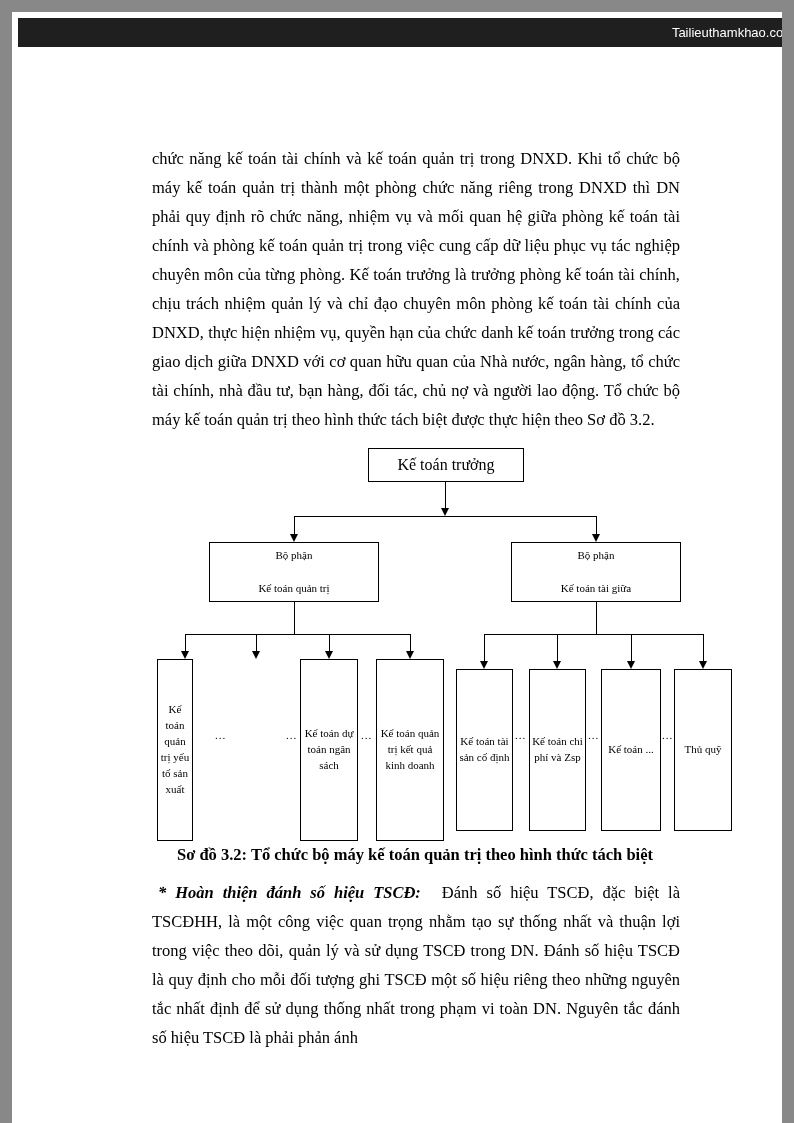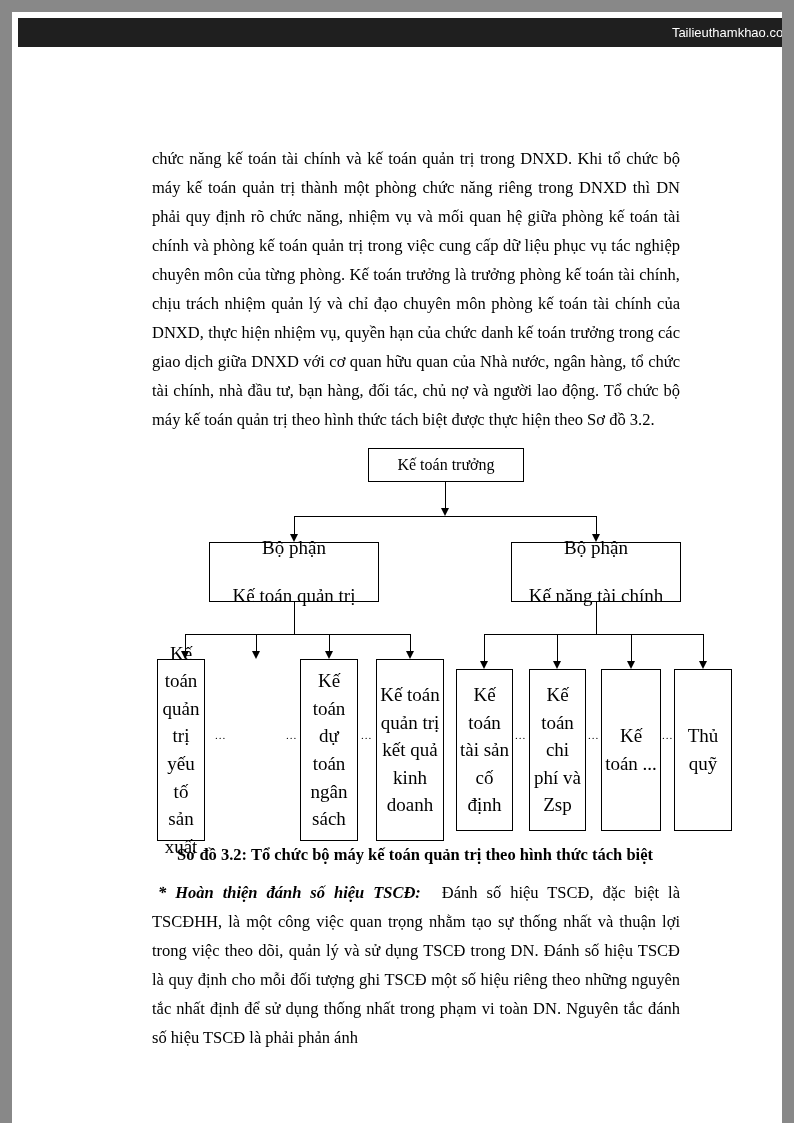--- a/index.html
+++ b/index.html
@@ -54,21 +54,21 @@
   }
   .obox {
     position: absolute;
     border: 1px solid #000;
     background: #fff;
     display: flex;
     flex-direction: column;
     align-items: center;
     justify-content: center;
     text-align: center;
-    font-size: 19px;
+    font-size: 11px;
     line-height: 1.45;
   }
   .obox-root { font-size: 16px; }
   .obox-branch { line-height: 1.9; }
   .vline { position: absolute; width: 1px; background: #000; }
   .hline { position: absolute; height: 1px; background: #000; }
   .arrow-down {
     position: absolute;
     width: 0; height: 0;
     border-left: 4.5px solid transparent;
@@ -114,21 +114,21 @@
     <div class="arrow-down" style="left:266px; top:88px;"></div>
     <div class="vline" style="left:572px; top:70px; height:18px;"></div>
     <div class="arrow-down" style="left:568px; top:88px;"></div>
 
     <div class="obox obox-branch" style="left:185px; top:96px; width:170px; height:60px;">
       <span>Bộ phận</span>
       <span>Kế toán quản trị</span>
     </div>
     <div class="obox obox-branch" style="left:487px; top:96px; width:170px; height:60px;">
       <span>Bộ phận</span>
-      <span>Kế năng tài chính</span>
+      <span>Kế toán tài giữa</span>
     </div>
 
     <div class="vline" style="left:270px; top:156px; height:33px;"></div>
     <div class="hline" style="left:161px; top:188px; width:226px;"></div>
     <div class="vline" style="left:161px; top:188px; height:17px;"></div>
     <div class="arrow-down" style="left:157px; top:205px;"></div>
     <div class="vline" style="left:232px; top:188px; height:17px;"></div>
     <div class="arrow-down" style="left:228px; top:205px;"></div>
     <div class="vline" style="left:305px; top:188px; height:17px;"></div>
     <div class="arrow-down" style="left:301px; top:205px;"></div>
@@ -139,21 +139,21 @@
     <div class="hline" style="left:460px; top:188px; width:220px;"></div>
     <div class="vline" style="left:460px; top:188px; height:27px;"></div>
     <div class="arrow-down" style="left:456px; top:215px;"></div>
     <div class="vline" style="left:533px; top:188px; height:27px;"></div>
     <div class="arrow-down" style="left:529px; top:215px;"></div>
     <div class="vline" style="left:607px; top:188px; height:27px;"></div>
     <div class="arrow-down" style="left:603px; top:215px;"></div>
     <div class="vline" style="left:679px; top:188px; height:27px;"></div>
     <div class="arrow-down" style="left:675px; top:215px;"></div>
 
-    <div class="obox" style="left:133px; top:213px; width:48px; height:182px; padding:4px 2px;">Kế toán quản trị yếu tố sản xuất</div>
+    <div class="obox" style="left:133px; top:213px; width:36px; height:182px; padding:4px 2px;">Kế toán quản trị yếu tố sản xuất</div>
     <div class="obox" style="left:276px; top:213px; width:58px; height:182px; padding:4px 2px;">Kế toán dự toán ngân sách</div>
     <div class="obox" style="left:352px; top:213px; width:68px; height:182px; padding:4px 2px;">Kế toán quản trị kết quả kinh doanh</div>
 
     <div class="obox" style="left:432px; top:223px; width:57px; height:162px; padding:4px 2px;">Kế toán tài sản cố định</div>
     <div class="obox" style="left:505px; top:223px; width:57px; height:162px; padding:4px 2px;">Kế toán chi phí và Zsp</div>
     <div class="obox" style="left:577px; top:223px; width:60px; height:162px; padding:4px 2px;">Kế toán ...</div>
     <div class="obox" style="left:650px; top:223px; width:58px; height:162px; padding:4px 0;">Thủ quỹ</div>
 
     <span class="dots" style="left:191px; top:283px;">...</span>
     <span class="dots" style="left:262px; top:283px;">...</span>

